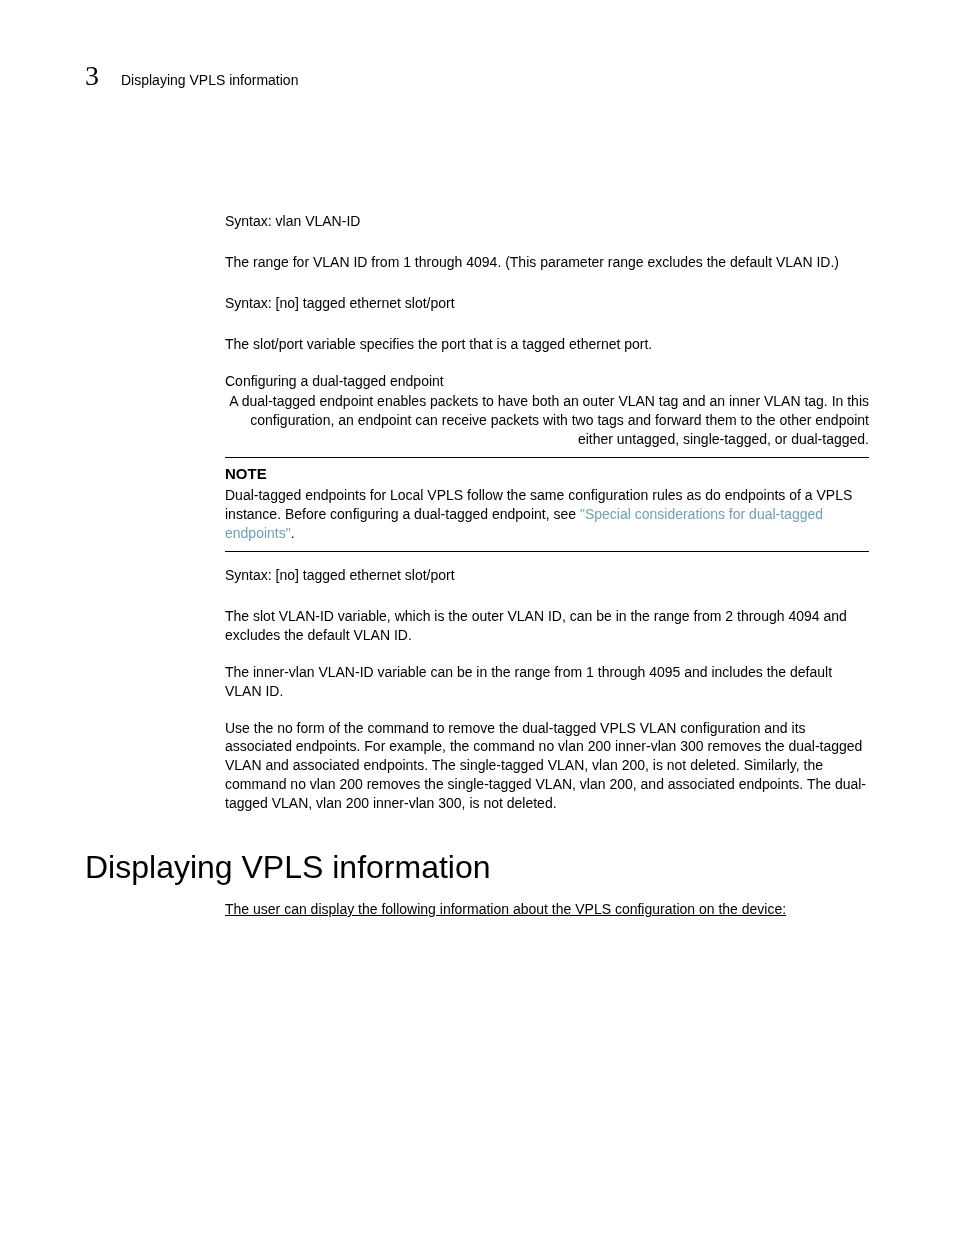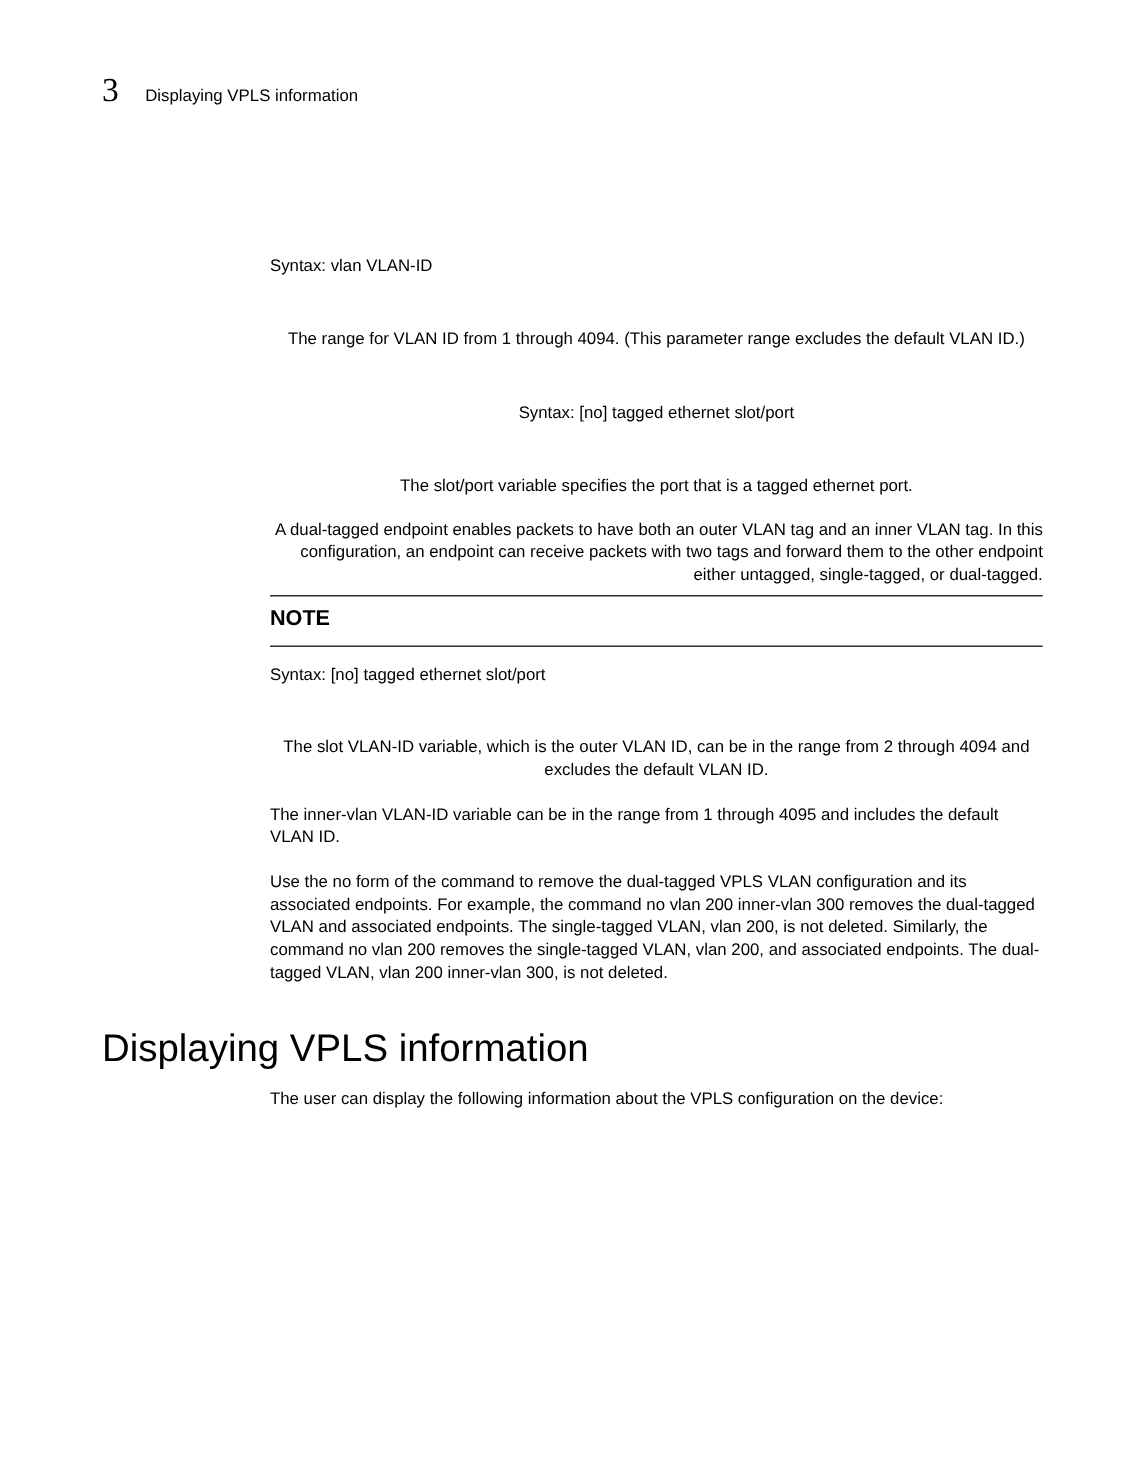--- a/index.html
+++ b/index.html
@@ -31,33 +31,33 @@
   .hdr-title {
     font-size: 14px;
     color: #000;
   }
   .content {
     margin-left: 140px;
     font-size: 14px;
     line-height: 1.35;
   }
   .para { margin: 0 0 18px 0; }
-  .gap-lg { margin-top: 42px; text-align: center; }
+  .gap-lg { margin-top: 22px; }
   .gap-xl { margin-top: 60px; }
   .italic { }
   .note-box {
     border-top: 1px solid #000;
     border-bottom: 1px solid #000;
     padding: 6px 0 8px 0;
     margin: 8px 0 14px 0;
   }
   .note-label {
     font-weight: 700;
     font-family: Arial, Helvetica, sans-serif;
-    font-size: 18px;
+    font-size: 15px;
     margin-bottom: 2px;
   }
   .link {
     color: #6f9fb8;
   }
   h1.section-heading {
     font-family: "Arial Narrow", Arial, Helvetica, sans-serif;
     font-stretch: condensed;
     font-weight: 400;
     font-size: 32px;
@@ -107,24 +107,28 @@
     </p>
 
     <p class="para gap-lg">
       <span>Syntax:  [no] tagged ethernet </span><span class="italic">slot/port</span>
     </p>
 
     <p class="para gap-lg">
       <span>The </span><span class="italic">slot/port</span><span> variable specifies the port that is a tagged ethernet port.</span>
     </p>
 
+    <div class="subhead">Configuring a dual-tagged endpoint</div>
     <p class="para" style="margin-bottom:8px;text-align:right;">A dual-tagged endpoint enables packets to have both an outer VLAN tag and an inner VLAN tag. In this configuration, an endpoint can receive packets with two tags and forward them to the other endpoint either untagged, single-tagged, or dual-tagged.</p>
 
     <div class="note-box">
       <div class="note-label">NOTE</div>
+      <div>
+        <span>Dual-tagged endpoints for Local VPLS follow the same configuration rules as do endpoints of a VPLS instance. Before configuring a dual-tagged endpoint, see </span><span class="link">"Special considerations for dual-tagged endpoints"</span><span>.</span>
+      </div>
     </div>
 
 
 
     <p class="para">
       <span>Syntax:  [no] tagged ethernet </span><span class="italic">slot/port</span>
     </p>
 
     <p class="para gap-lg">
       <span>The slot </span><span class="italic">VLAN-ID</span><span> variable, which is the outer VLAN ID, can be in the range from 2 through 4094 and excludes the default VLAN ID.</span>
@@ -133,16 +137,16 @@
     <p class="para">
       <span>The inner-vlan </span><span class="italic">VLAN-ID</span><span> variable can be in the range from 1 through 4095 and includes the default VLAN ID.</span>
     </p>
 
     <p class="para">Use the no form of the command to remove the dual-tagged VPLS VLAN configuration and its associated endpoints. For example, the command no vlan 200 inner-vlan 300 removes the dual-tagged VLAN and associated endpoints. The single-tagged VLAN, vlan 200, is not deleted. Similarly, the command no vlan 200 removes the single-tagged VLAN, vlan 200, and associated endpoints. The dual-tagged VLAN, vlan 200 inner-vlan 300, is not deleted.</p>
   </div>
 
   <h1 class="section-heading">Displaying VPLS information</h1>
 
   <div class="content" style="margin-top:0;">
-    <p class="para" style="margin-bottom:6px;">The user can display the following information about the VPLS configuration on the device:</p>
+    <p class="para" style="margin-bottom:6px;text-decoration:underline;">The user can display the following information about the VPLS configuration on the device:</p>
   </div>
 
 </div>
 
 </body></html>

